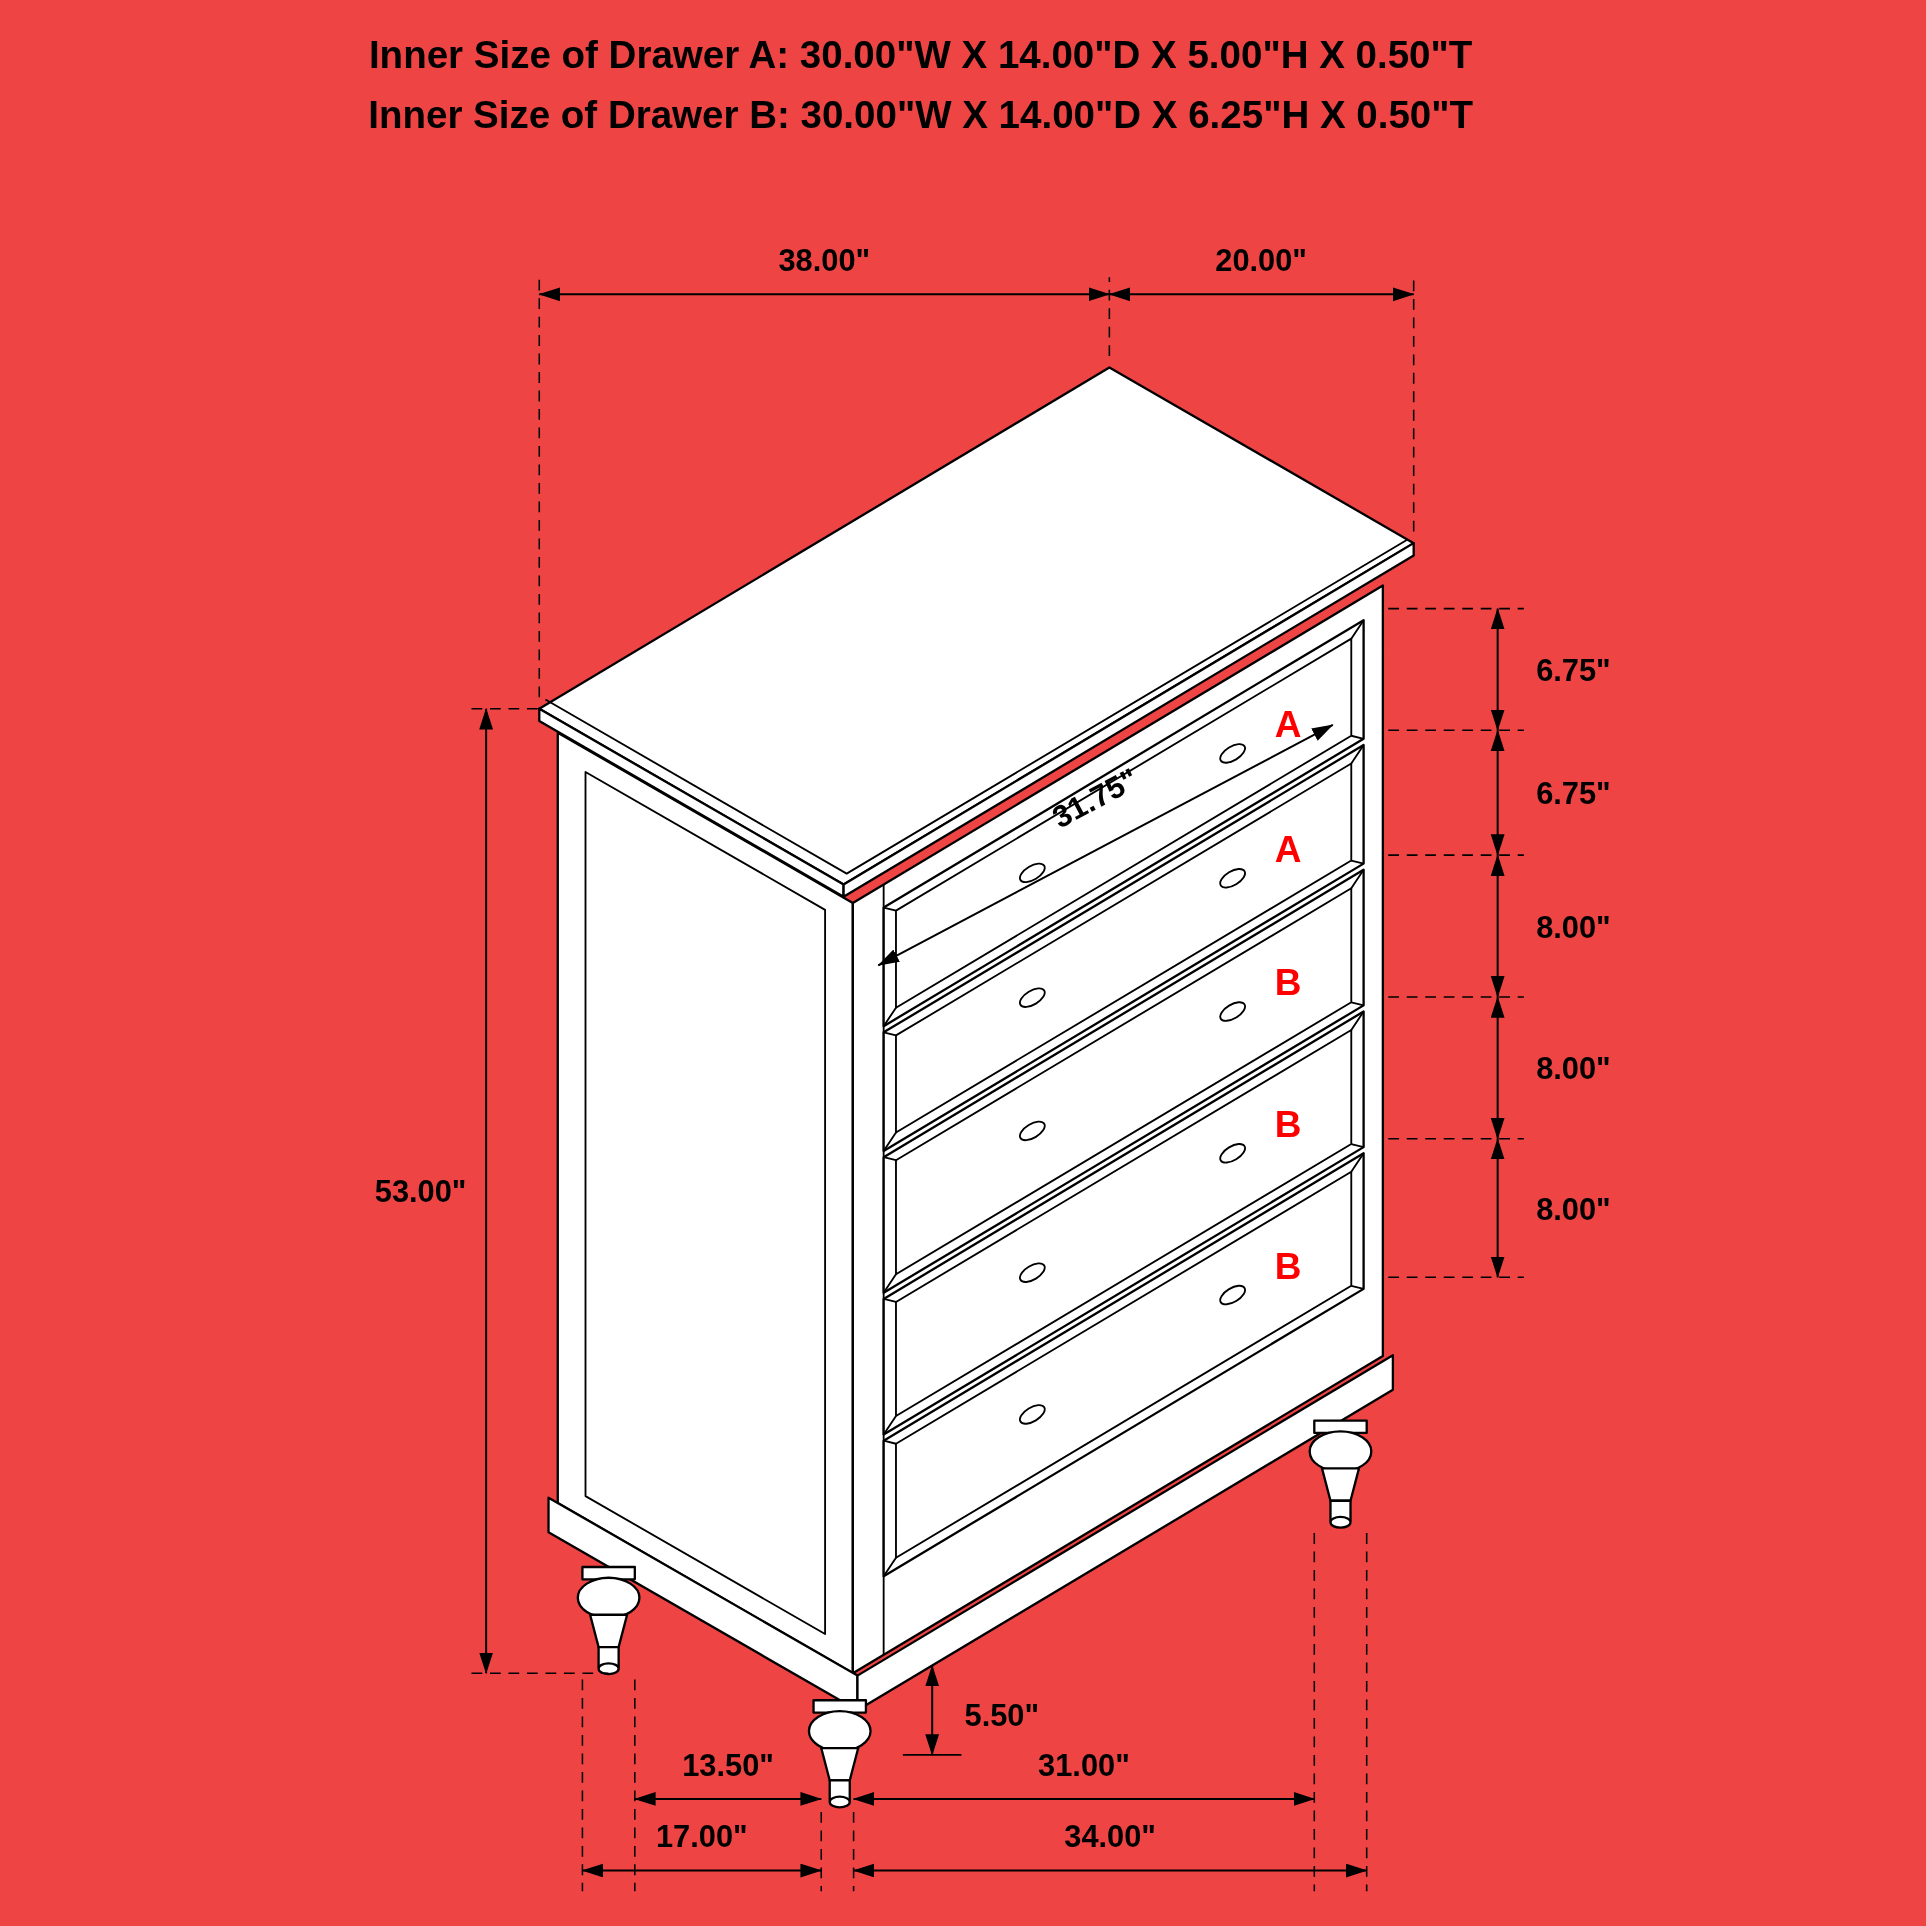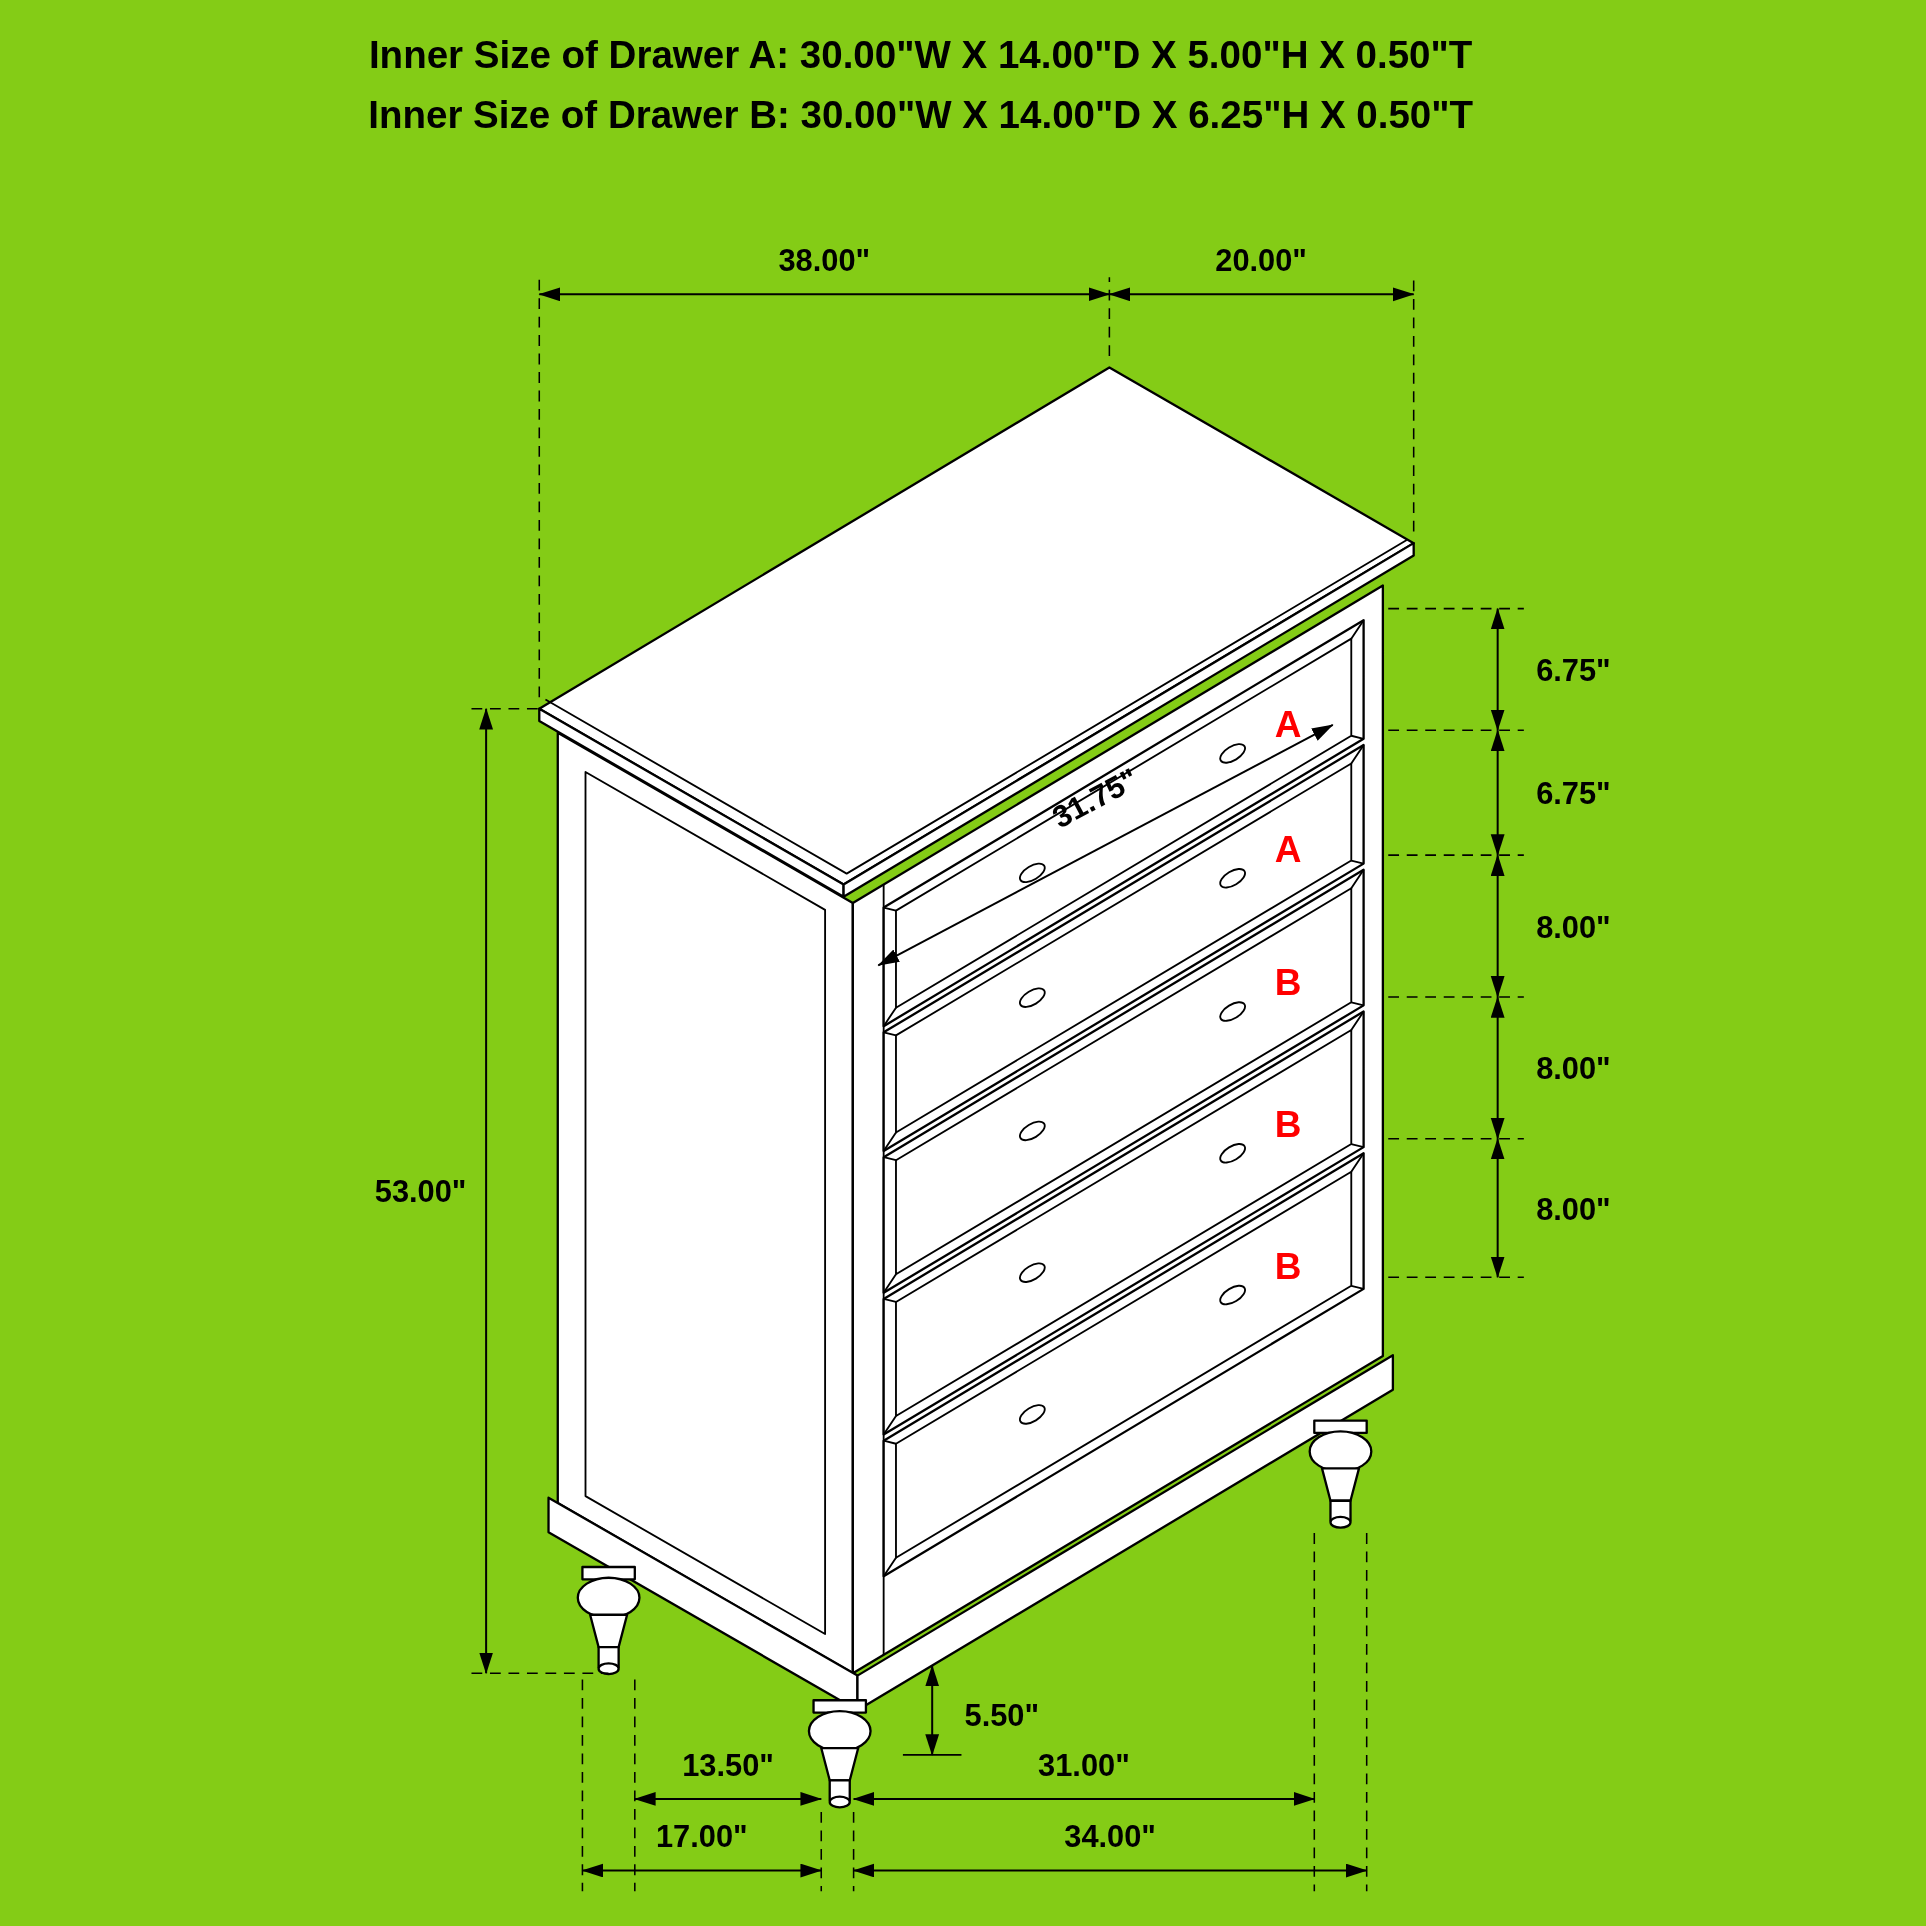--- a/index.html
+++ b/index.html
@@ -1,16 +1,16 @@
 <!DOCTYPE html>
 <html style="font-size:12.3px"><head>
 <meta charset="utf-8">
 <style>
   html, body { margin: 0; padding: 0; background: #ffffff; }
-  .page { width: 1926px; height: 1926px; background: #84cc16; position: relative; overflow: hidden; text-decoration: underline; }
+  .page { width: 1926px; height: 1926px; background: #ef4444; position: relative; overflow: hidden; text-decoration: underline; }
   svg { display: block; }
   .ol  { fill: #ffffff; stroke: #000; stroke-width: 3; stroke-linejoin: round; }
   .ln  { fill: none; stroke: #000; stroke-width: 2.4; stroke-linejoin: round; }
   .dash { fill: none; stroke: #000; stroke-width: 2; stroke-dasharray: 14 10; }
   .dim { fill: none; stroke: #000; stroke-width: 2.6; }
   .tick { stroke: #000; stroke-width: 2.2; }
   .dimtext { font: bold 40px "Liberation Sans", sans-serif; fill: #000; }
   .titletext { font: bold 50px "Liberation Sans", sans-serif; fill: #000; }
   .drawerletter { font: bold 48px "Liberation Sans", sans-serif; }
 </style>

